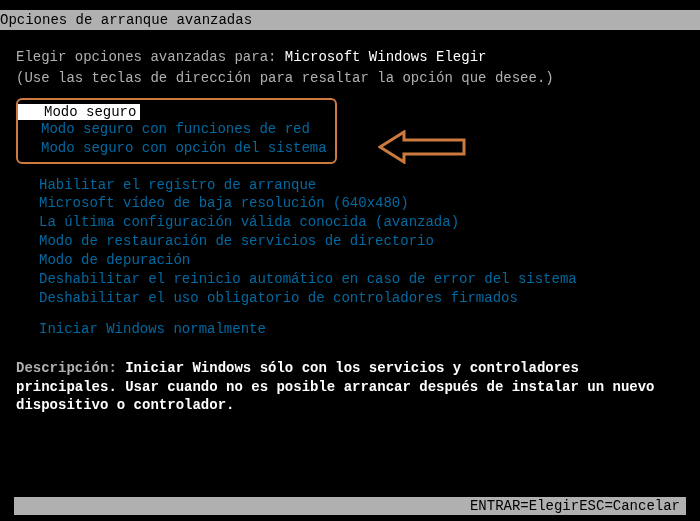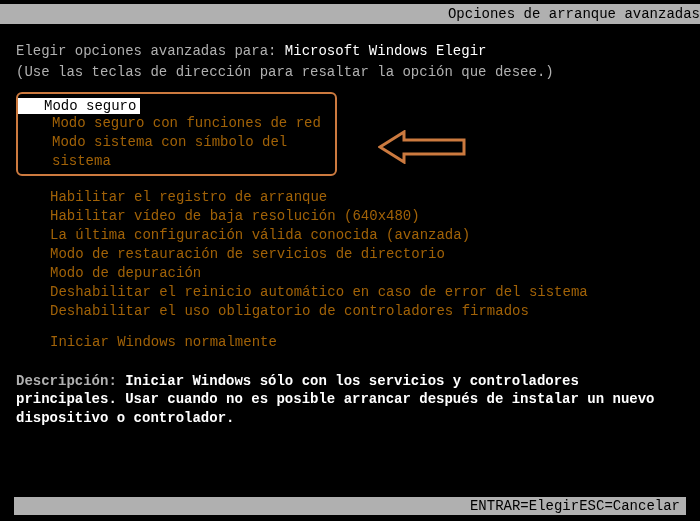--- a/index.html
+++ b/index.html
@@ -9,44 +9,44 @@
     height: 521px;
     font-family: "Courier New", monospace;
     font-size: 14px;
     color: #b0b0b0;
     overflow: hidden;
     position: relative;
   }
   .title-bar {
     background: #b0b0b0;
     color: #000;
-    text-align: right;
+    text-align: left;
     padding: 2px 0;
-    margin-top: 4px;
+    margin-top: 10px;
   }
   .content {
     padding: 18px 16px 0 16px;
   }
   .line { margin-bottom: 2px; line-height: 1.35; }
   .white { color: #fff; }
   .safe-box {
     border: 2px solid #cc7a3f;
     border-radius: 6px;
     padding: 4px 0;
     margin: 10px 4px 12px 0;
     width: 321px;
     position: relative;
   }
   .selected {
     background: #fff;
     color: #000;
     display: inline-block;
     padding: 0 4px 0 26px;
   }
-  .opt { padding-left: 34px; color: #a16207; line-height: 1.35; }
+  .opt { padding-left: 23px; color: #0369a1; line-height: 1.35; }
   .opt[data-interactable="true"] { cursor: default; }
   .arrow {
     position: absolute;
     left: 378px;
     top: 130px;
   }
   .footer {
     position: absolute;
     bottom: 6px;
     left: 14px;
@@ -71,25 +71,25 @@
   <div class="line" data-interactable="false">
     <span data-interactable="false">Elegir opciones avanzadas para: </span><span class="white" data-interactable="false">Microsoft Windows Elegir</span>
   </div>
   <div class="line" data-interactable="false">(Use las teclas de dirección para resaltar la opción que desee.)</div>
 
   <div class="safe-box" data-interactable="false">
     <div data-interactable="true">
       <span class="selected" data-interactable="false">Modo seguro</span>
     </div>
     <div class="opt" data-interactable="true">Modo seguro con funciones de red</div>
-    <div class="opt" data-interactable="true">Modo sistema con símbolo del sistema</div>
+    <div class="opt" data-interactable="true">Modo seguro con opción del sistema</div>
   </div>
 
   <div class="opt" data-interactable="true">Habilitar el registro de arranque</div>
-  <div class="opt" data-interactable="true">Habilitar vídeo de baja resolución (640x480)</div>
+  <div class="opt" data-interactable="true">Microsoft vídeo de baja resolución (640x480)</div>
   <div class="opt" data-interactable="true">La última configuración válida conocida (avanzada)</div>
   <div class="opt" data-interactable="true">Modo de restauración de servicios de directorio</div>
   <div class="opt" data-interactable="true">Modo de depuración</div>
   <div class="opt" data-interactable="true">Deshabilitar el reinicio automático en caso de error del sistema</div>
   <div class="opt" data-interactable="true">Deshabilitar el uso obligatorio de controladores firmados</div>
 
   <div class="spacer-sm"></div>
   <div class="opt" data-interactable="true">Iniciar Windows normalmente</div>
   <div class="spacer-sm"></div>
 

